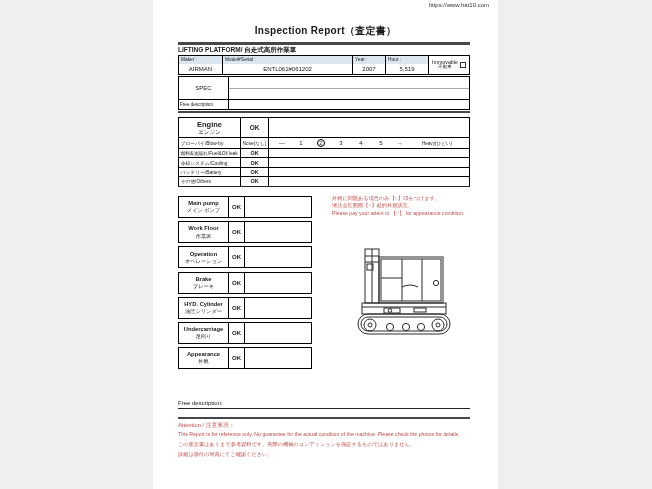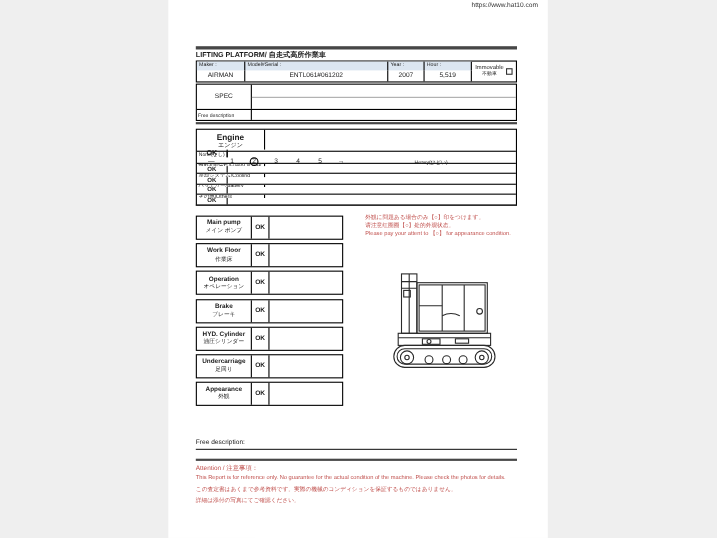--- a/index.html
+++ b/index.html
@@ -43,21 +43,21 @@
   .spec-right { flex:1; display:flex; flex-direction:column; }
   .spec-r1 { height:11.5px; border-bottom:1px solid #aaa; }
   .spec-r2 { flex:1; }
   .fd-row { display:flex; height:9px; }
   .fd-label { width:50px; border-right:1px solid #000; font-size:4.6px; line-height:9px;
               padding-left:1px; white-space:nowrap; overflow:hidden; }
   .fd-val { flex:1; }
 
   
   .engine-table { position:absolute; top:117px; left:25px; width:292px; border:1.4px solid #000; }
-  .e-row { display:flex; border-top:1px solid #000;flex-direction:column; }
+  .e-row { display:flex; border-top:1px solid #000; }
   .e-row:first-child { border-top:none; }
   .e-head { height:19px; }
   .e-label-cell { width:62px; border-right:1px solid #000; text-align:center; padding-top:1.5px; }
   .e-en { font-size:7.5px; font-weight:bold; }
   .e-jp { font-size:5.5px; }
   .e-ok { width:28px; border-right:1px solid #000; display:flex; align-items:center;
           justify-content:center; font-size:6.5px; font-weight:bold; }
   .e-rest { flex:1; }
   .e-r { height:9.4px; }
   .e-blowby { height:11px; }
@@ -101,20 +101,21 @@
   .attn-line { position:absolute; left:25px; width:300px; font-size:5.2px; color:#c0504d;
                white-space:nowrap; }
   .attn-1 { top:431px; } .attn-2 { top:441px; } .attn-3 { top:451px; }
 </style>
 </head>
 <body>
 
 <div class="page">
 
   <div class="url">https://www.hat10.com</div>
+  <div class="title">Inspection Report（査定書）</div>
   <div class="rule rule1"></div>
   <div class="section-label">LIFTING PLATFORM/ 自走式高所作業車</div>
 
   <div class="machine-table">
     <div class="mt-left">
       <div class="mt-row mt-head">
         <div class="mt-cell c-maker">Maker :</div>
         <div class="mt-cell c-model">Model#Serial :</div>
         <div class="mt-cell c-year">Year :</div>
         <div class="mt-cell c-hour">Hour :</div>

